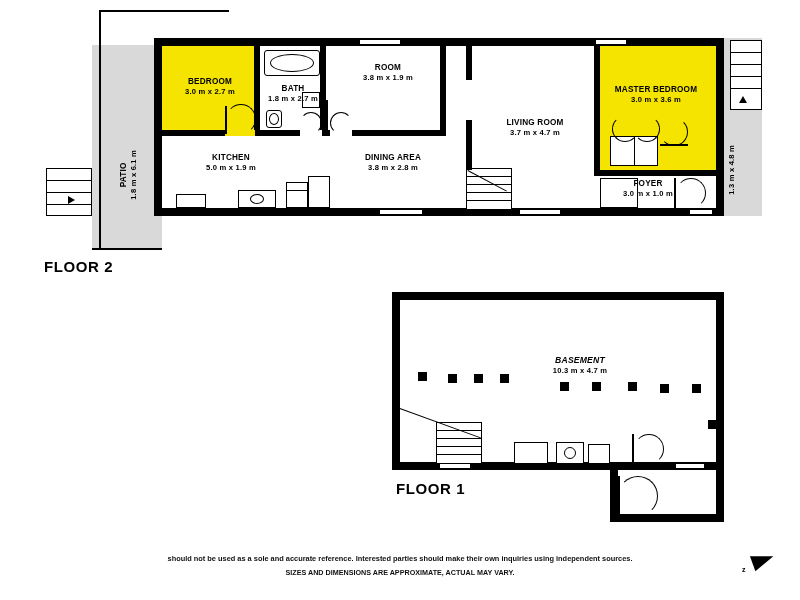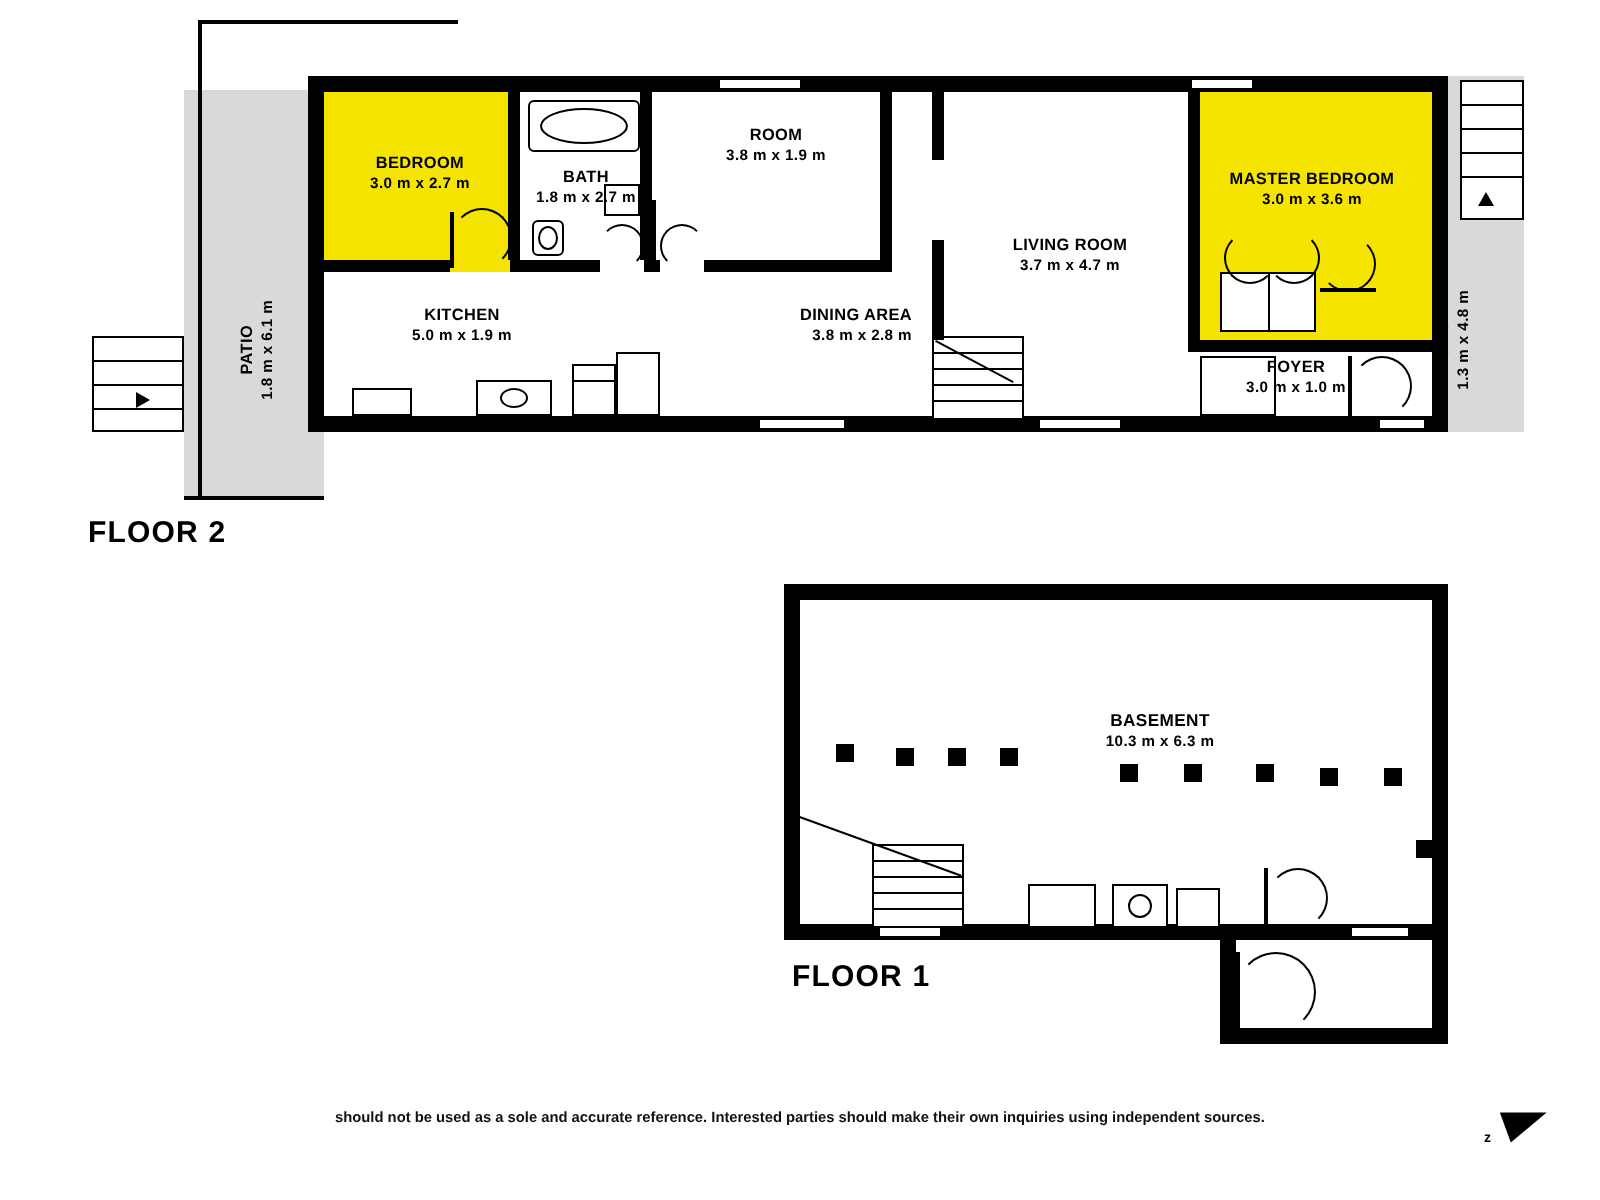--- a/index.html
+++ b/index.html
@@ -42,21 +42,21 @@
   .lbl .name {
     display: block;
     font-weight: bold;
     font-size: 8.2px;
   }
   .lbl .dim {
     display: block;
     font-size: 7.6px;
     font-weight: bold;
   }
-  .lbl.big .name { font-size: 8.6px; }
+  .lbl.big .name { font-size: 8.6px; font-style: italic; }
 
   .vert {
     transform: rotate(-90deg);
     transform-origin: 50% 50%;
   }
 
   .floorlbl {
     position: absolute;
     font-size: 15px;
     font-weight: bold;
@@ -239,21 +239,21 @@
     <div class="lbl" style="left:596px; top:85px; width:120px;">
       <span class="name">MASTER BEDROOM</span>
       <span class="dim">3.0 m x 3.6 m</span>
     </div>
 
     <div class="lbl" style="left:168px; top:153px; width:126px;">
       <span class="name">KITCHEN</span>
       <span class="dim">5.0 m x 1.9 m</span>
     </div>
 
-    <div class="lbl" style="left:330px; top:153px; width:126px;text-align:right;">
+    <div class="lbl" style="left:330px; top:153px; width:126px;">
       <span class="name">DINING AREA</span>
       <span class="dim">3.8 m x 2.8 m</span>
     </div>
 
     <div class="lbl" style="left:596px; top:179px; width:104px;">
       <span class="name">FOYER</span>
       <span class="dim">3.0 m x 1.0 m</span>
     </div>
 
     <div class="lbl vert" style="left:74px; top:165px; width:110px;">
@@ -304,30 +304,31 @@
     <div class="abs thinline" style="left:632px; top:434px; width:2px; height:30px;"></div>
 
     <div class="abs wall" style="left:610px; top:470px; width:8px; height:52px;"></div>
     <div class="abs wall" style="left:610px; top:514px; width:114px; height:8px;"></div>
     <div class="abs wall" style="left:716px; top:470px; width:8px; height:52px;"></div>
     <div class="arc tr" style="left:618px; top:476px; width:40px; height:40px;"></div>
     <div class="abs thinline" style="left:618px; top:476px; width:2px; height:40px;"></div>
 
     <div class="lbl big" style="left:500px; top:355px; width:160px;">
       <span class="name">BASEMENT</span>
-      <span class="dim">10.3 m x 6.3 m</span>
+      <span class="dim">10.3 m x 4.7 m</span>
     </div>
 
     <div class="floorlbl" style="left:396px; top:480px;">FLOOR 1</div>
   </div>
 
 
   <div class="disclaimer" style="left:95px; top:543px; width:610px;">
     <br>
     <span>should not be used as a sole and accurate reference. Interested parties should make their own inquiries using independent sources.</span>
+    <span class="l3">SIZES AND DIMENSIONS ARE APPROXIMATE, ACTUAL MAY VARY.</span>
   </div>
 
   <div>
     <div class="abs" style="left:752px; top:552px; width:0; height:0; border-left:22px solid #000; border-top:8px solid transparent; border-bottom:8px solid transparent; transform:rotate(-20deg);"></div>
     <div class="compass-n" style="left:742px; top:566px;">z</div>
   </div>
 
 </div>
 
 </body></html>

